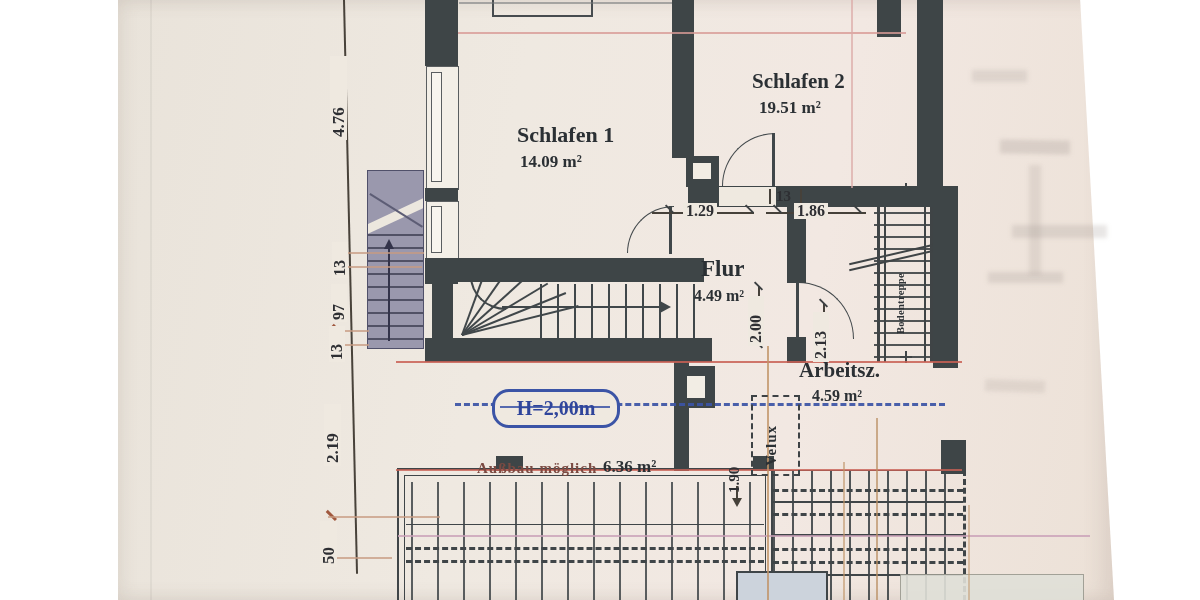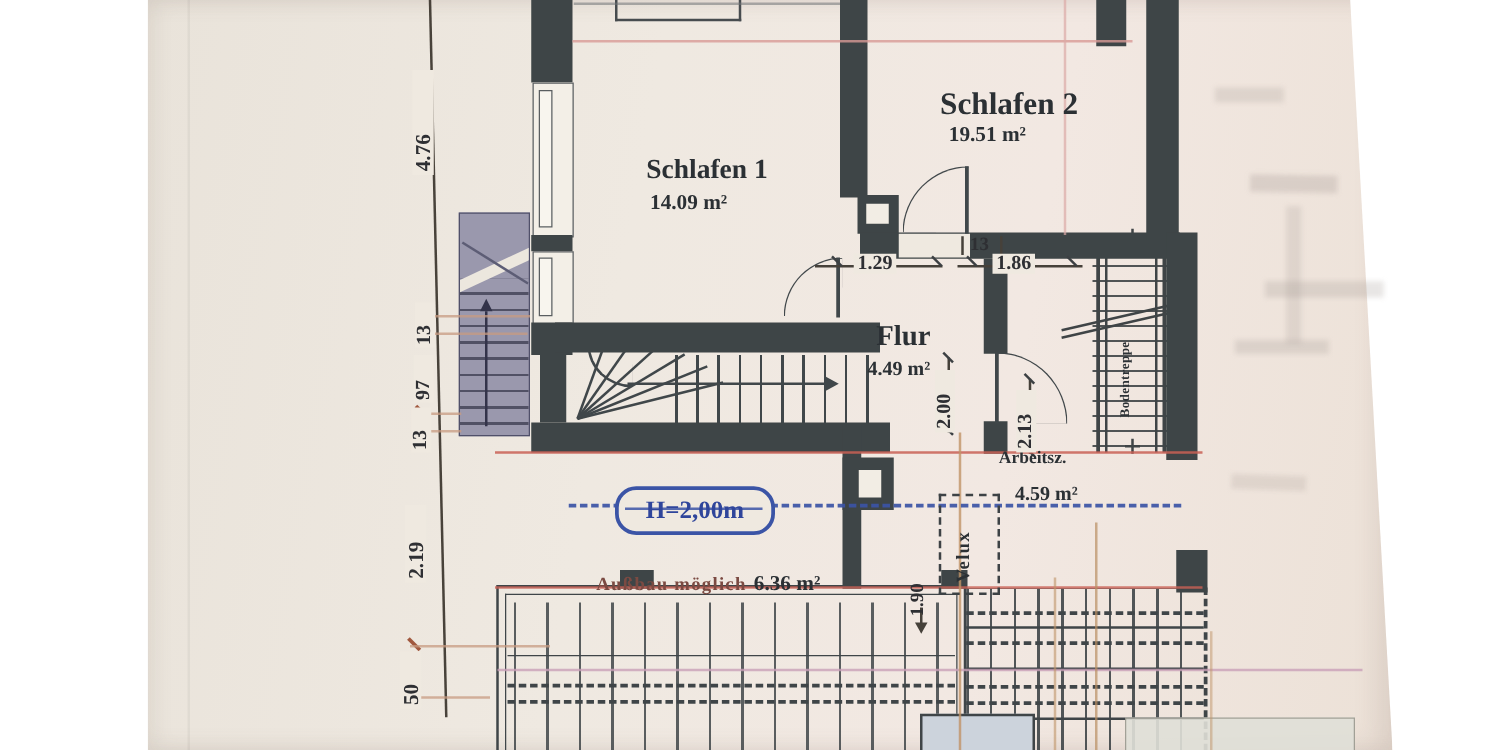--- a/index.html
+++ b/index.html
@@ -143,25 +143,25 @@
   <div class="abs" style="left:492px;top:389px;width:122px;height:33px;border:3px solid #3b54a6;border-radius:17px;background:#efe9e0;z-index:5;">
     <div class="abs" style="left:5px;top:14px;width:110px;height:2px;background:#3b54a6;opacity:.85;"></div>
     <div class="lbl" style="left:0;top:6px;width:122px;text-align:center;font-size:20px;color:#2f459b;position:absolute;">H=2,00m</div>
   </div>
 
   <div class="abs" style="left:751px;top:395px;width:45px;height:77px;border:2.5px dashed #3d4245;z-index:5;"></div>
   <div class="lbl vtext" style="left:764px;top:402px;height:64px;font-size:15px;letter-spacing:1px;z-index:6;">Velux</div>
 
   <div class="lbl" style="left:517px;top:124px;font-size:22px;z-index:6;">Schlafen 1</div>
   <div class="lbl" style="left:520px;top:153px;font-size:17px;z-index:6;">14.09 m²</div>
-  <div class="lbl" style="left:752px;top:71px;font-size:25px;z-index:6;">Schlafen 2</div>
+  <div class="lbl" style="left:752px;top:71px;font-size:21px;z-index:6;">Schlafen 2</div>
   <div class="lbl" style="left:759px;top:99px;font-size:17px;z-index:6;">19.51 m²</div>
   <div class="lbl" style="left:701px;top:257px;font-size:23px;z-index:6;">Flur</div>
   <div class="lbl" style="left:694px;top:288px;font-size:16px;z-index:6;">4.49 m²</div>
-  <div class="lbl" style="left:799px;top:360px;font-size:14px;z-index:6;">Arbeitsz.</div>
+  <div class="lbl" style="left:799px;top:360px;font-size:21px;z-index:6;">Arbeitsz.</div>
   <div class="lbl" style="left:812px;top:388px;font-size:16px;z-index:6;">4.59 m²</div>
   <div class="lbl" style="left:603px;top:458px;font-size:17px;z-index:6;">6.36 m²</div>
   <div class="lbl" style="left:477px;top:461px;font-size:15px;letter-spacing:1px;color:#7b4a42;z-index:6;">Außbau möglich</div>
 
   <div class="abs" style="left:652px;top:212px;width:102px;height:2px;background:#46413a;"></div>
   <div class="tickd" style="left:664px;top:208px;"></div>
   <div class="tickd" style="left:744px;top:208px;"></div>
   <div class="dimlbl" style="left:683px;top:203px;font-size:16px;padding:0 3px;z-index:6;">1.29</div>
   <div class="abs" style="left:769px;top:189px;width:2px;height:15px;background:#46413a;"></div>
   <div class="abs" style="left:800px;top:189px;width:2px;height:15px;background:#46413a;"></div>

